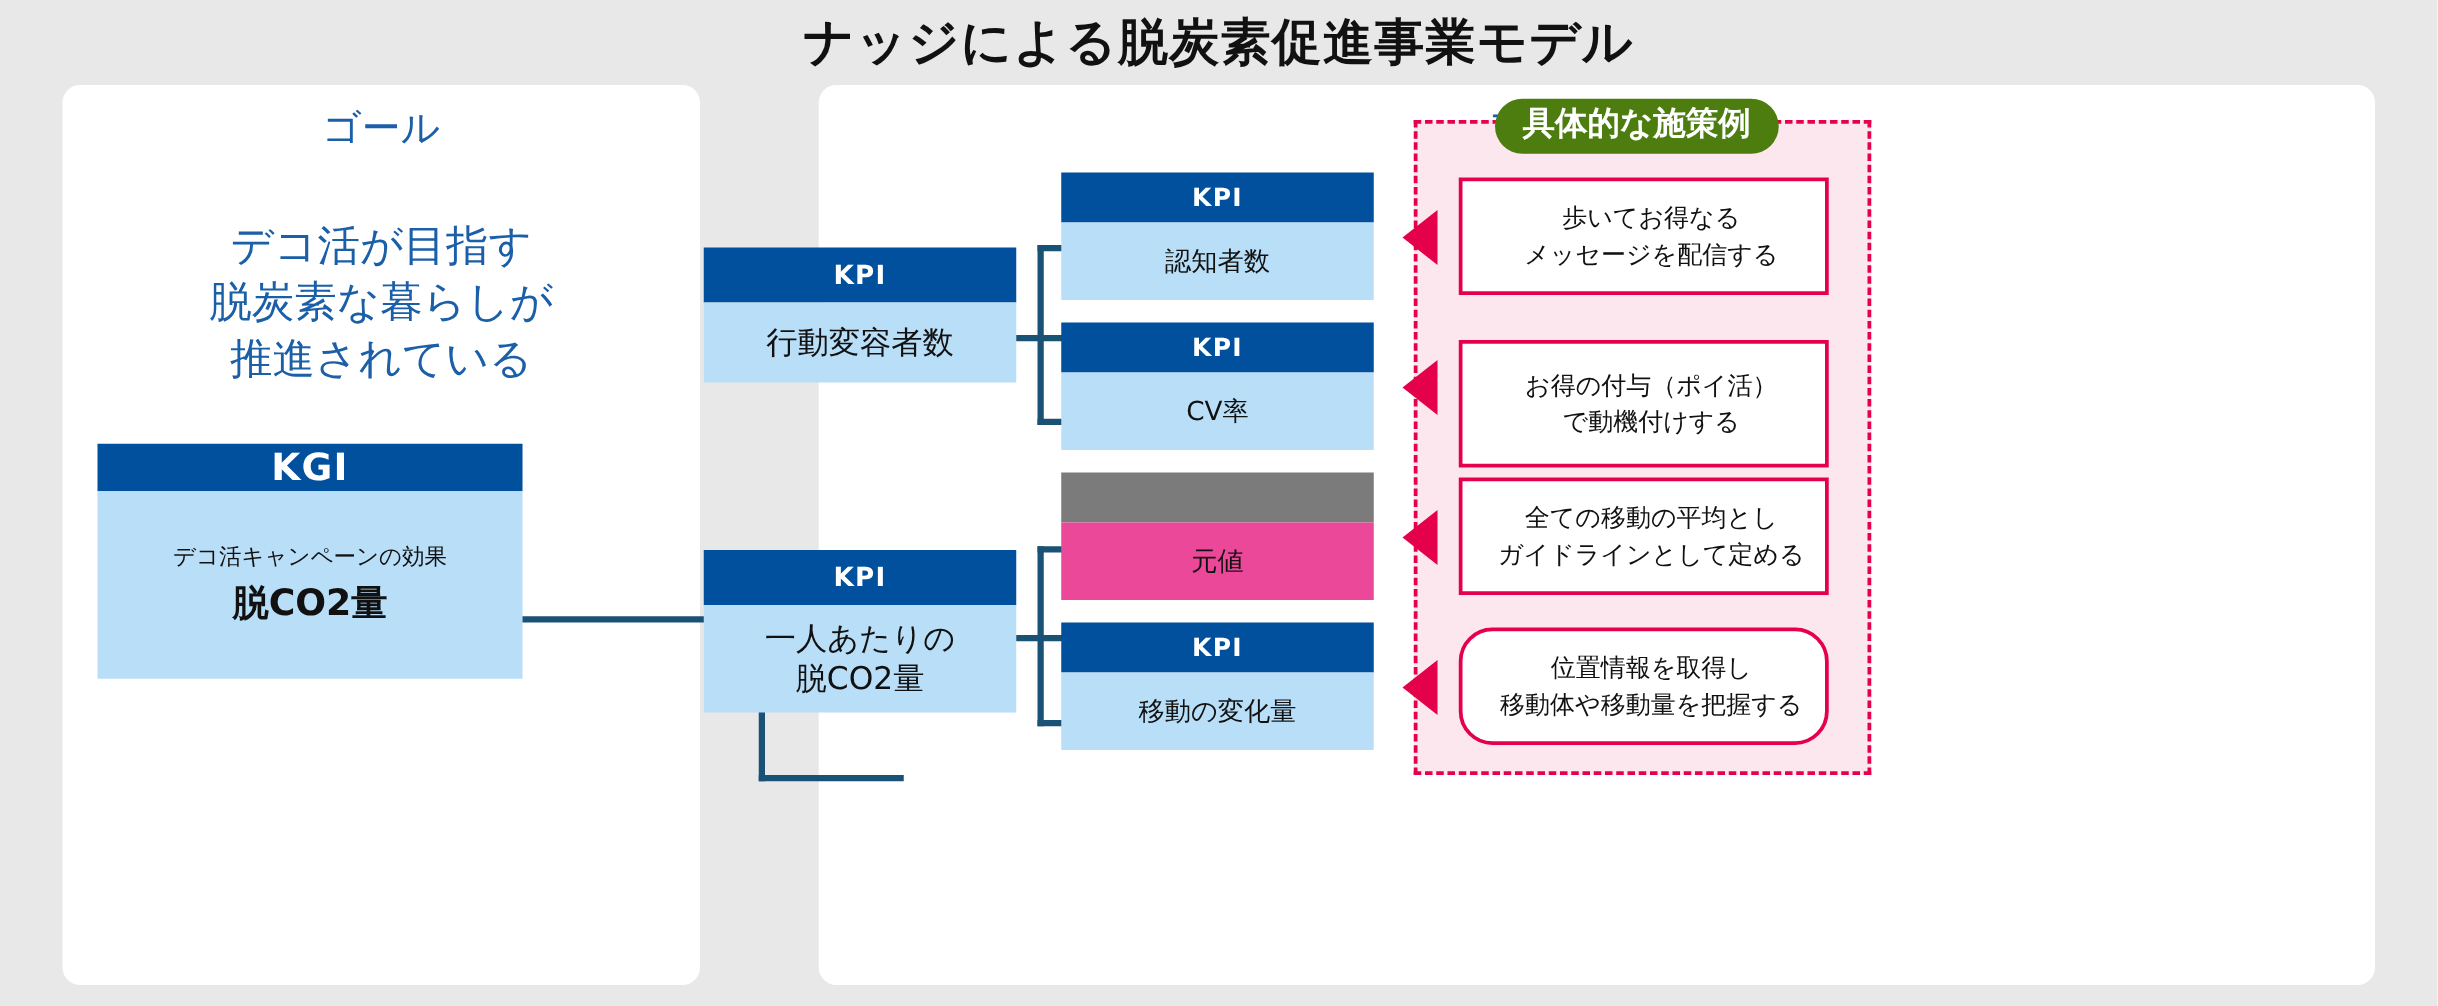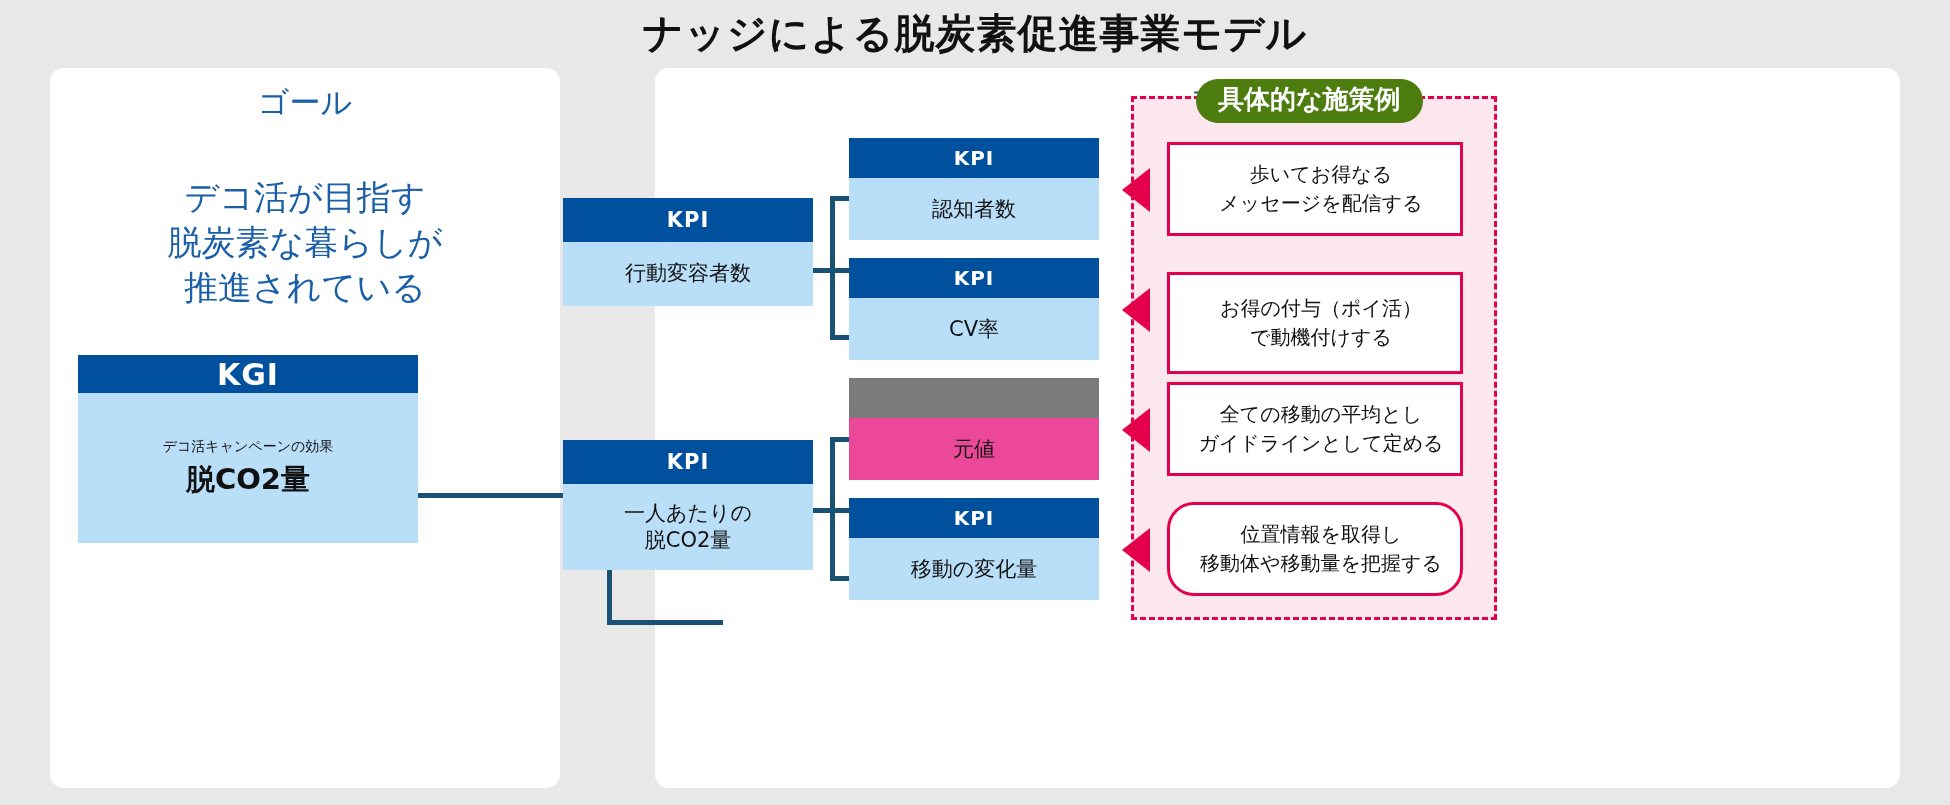--- a/index.html
+++ b/index.html
@@ -54,27 +54,27 @@
     display:flex;flex-direction:column;align-items:center;justify-content:center;
     text-align:center;white-space:pre-line;
   }
   .card.gray .card-head{background:#7b7b7b;}
   .card.gray .card-body{background:#ec4899;}
 
   
   #kgi-card{left:78px;top:355px;width:340px;height:118px;}
   #kgi-card .card-head{height:38px;font-size:30px;}
   #kgi-card .card-body{height:150px;font-size:19px;line-height:1.45;}
-  #kgi-card .kgi-sub{font-size:14px;}
+  #kgi-card .kgi-sub{font-size:18px;}
   #kgi-card .kgi-main{font-size:29px;font-weight:700;margin-top:2px;}
 
   
   .kpi1{width:250px;}
   .kpi1 .card-head{height:44px;font-size:21px;}
-  .kpi1 .card-body{height:64px;font-size:21px;line-height:1.3;}
+  .kpi1 .card-body{height:64px;font-size:25px;line-height:1.3;}
   #kpi-behavior{left:563px;top:198px;}
   #kpi-percap{left:563px;top:440px;}
   #kpi-percap .card-body{height:86px;}
 
   
   .kpi2{width:250px;}
   .kpi2 .card-head{height:40px;font-size:20px;}
   .kpi2 .card-body{height:62px;font-size:21px;}
   #kpi-aware  {left:849px;top:138px;}
   #kpi-cv     {left:849px;top:258px;}

